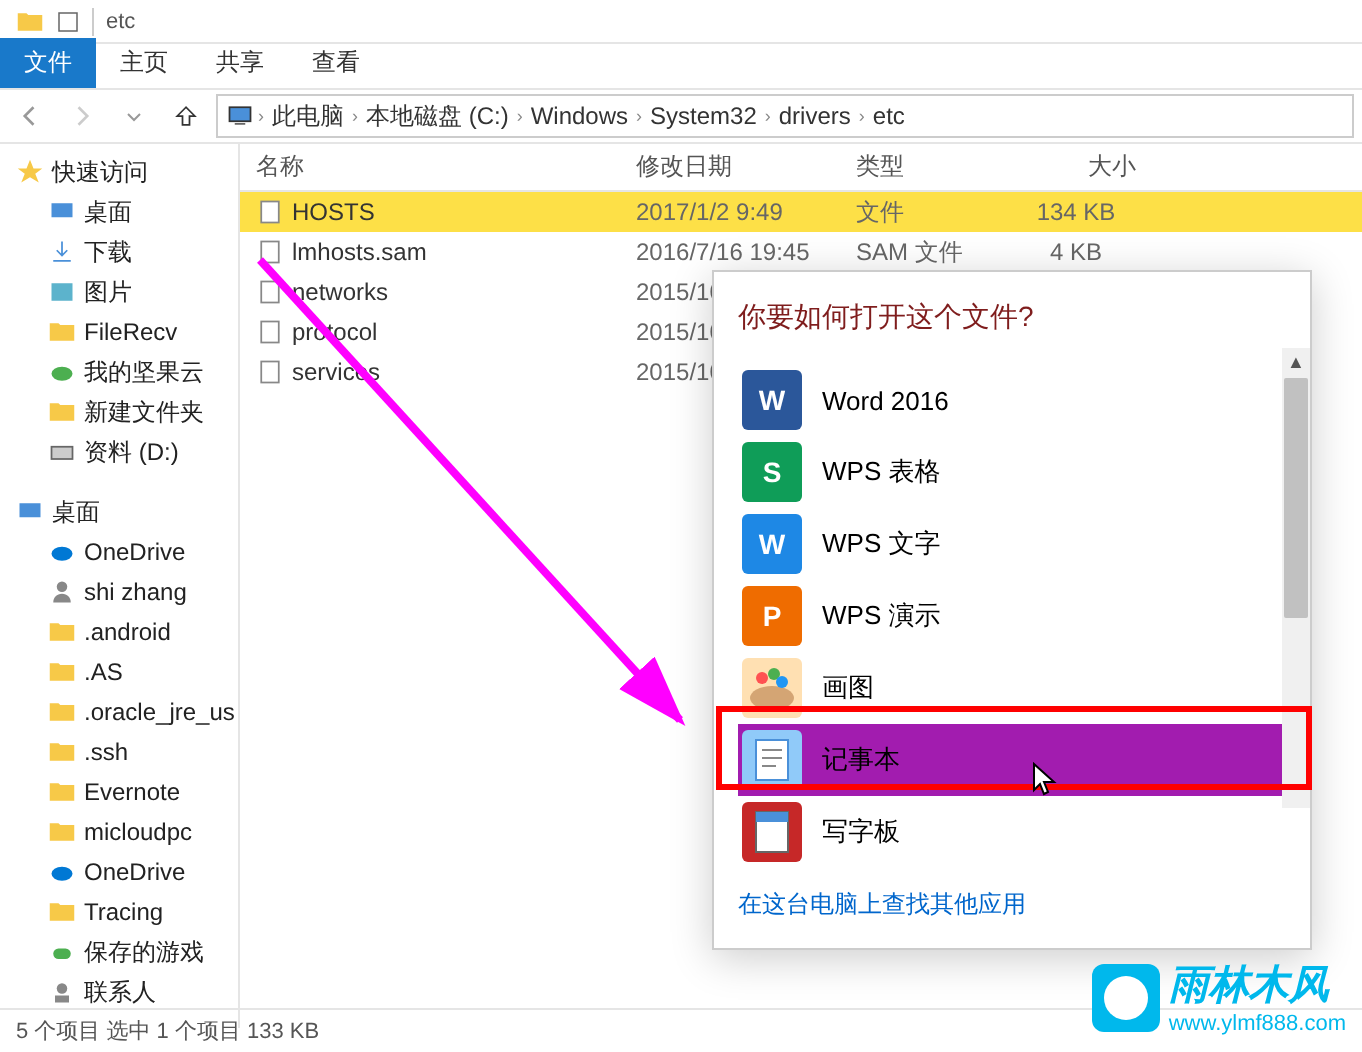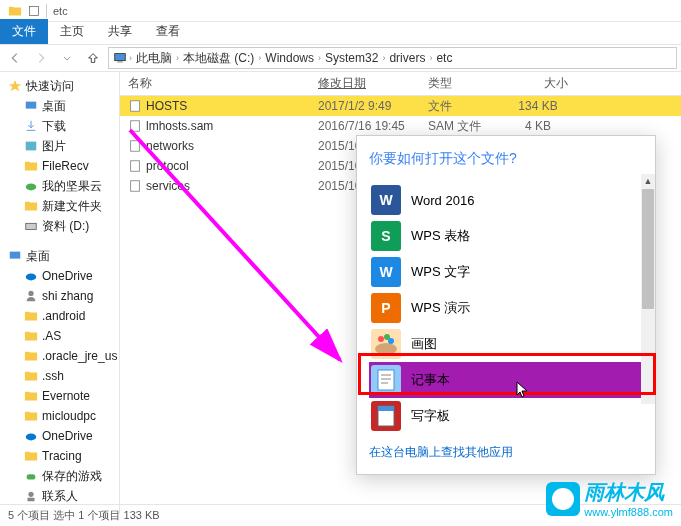--- a/index.html
+++ b/index.html
@@ -21,33 +21,33 @@
 .body { display: flex; height: 442px; }
 .sidebar { width: 120px; background: #fff; border-right: 1px solid #e5e5e5; overflow: hidden; padding-top: 4px; }
 .tree-item { display: flex; align-items: center; height: 20px; padding-left: 8px; gap: 4px; color: #222; white-space: nowrap; }
 .tree-item.l2 { padding-left: 24px; }
 .tree-item .ticon { width: 14px; height: 14px; flex-shrink: 0; }
 .tree-spacer { height: 10px; }
 .star { fill: #f7c948; }
 .main { flex: 1; display: flex; flex-direction: column; position: relative; }
 .colhead { height: 24px; display: flex; align-items: center; border-bottom: 1px solid #e5e5e5; color: #555; padding-left: 8px; }
 .colhead .c1 { width: 190px; }
-.colhead .c2 { width: 110px; text-decoration: underline; }
+.colhead .c2 { width: 110px; }
 .colhead .c3 { width: 80px; }
 .colhead .c4 { width: 80px; text-align: right; padding-right: 20px; }
 .filerow { height: 20px; display: flex; align-items: center; padding-left: 8px; color: #333; }
 .filerow.selected { background: #fde047; }
 .filerow .ficon { width: 14px; height: 14px; margin-right: 4px; }
 .filerow .c1 { width: 190px; display: flex; align-items: center; }
 .filerow .c2 { width: 110px; color: #666; }
 .filerow .c3 { width: 80px; color: #666; }
 .filerow .c4 { width: 80px; color: #666; text-align: center; padding-right: 20px; }
 .statusbar { position: absolute; bottom: 0; left: 0; right: 0; height: 22px; border-top: 1px solid #e5e5e5; display: flex; align-items: center; padding-left: 8px; color: #555; font-size: 11px; }
 .dialog { position: absolute; top: 135px; left: 356px; width: 300px; height: 340px; background: #fff; border: 1px solid #ccc; box-shadow: 0 4px 20px rgba(0,0,0,0.2); padding: 14px 12px; }
-.dialog h3 { font-size: 14px; font-weight: normal; color: #3b82f6; margin-bottom: 14px; }
+.dialog h3 { font-size: 14px; font-weight: normal; color: #7f1d1d; margin-bottom: 14px; }
 .applist { position: relative; }
 .appitem { display: flex; align-items: center; height: 36px; gap: 10px; padding-left: 2px; }
 .appitem.selected { background: #a21caf; }
 .appicon { width: 30px; height: 30px; border-radius: 3px; display: flex; align-items: center; justify-content: center; color: #fff; font-weight: bold; font-size: 14px; flex-shrink: 0; }
 .appitem .label { color: #000; font-size: 13px; }
 .redbox { position: absolute; border: 3px solid #ff0000; pointer-events: none; }
 .dlg-link { color: #0066cc; font-size: 12px; margin-top: 10px; cursor: pointer; }
 .dlg-scroll { position: absolute; right: 0; top: 38px; width: 14px; height: 230px; background: #f0f0f0; }
 .dlg-scroll .thumb { width: 12px; height: 120px; background: #c1c1c1; margin: 1px; border-radius: 1px; }
 .dlg-scroll .arrow { height: 14px; display: flex; align-items: center; justify-content: center; color: #555; font-size: 9px; }

